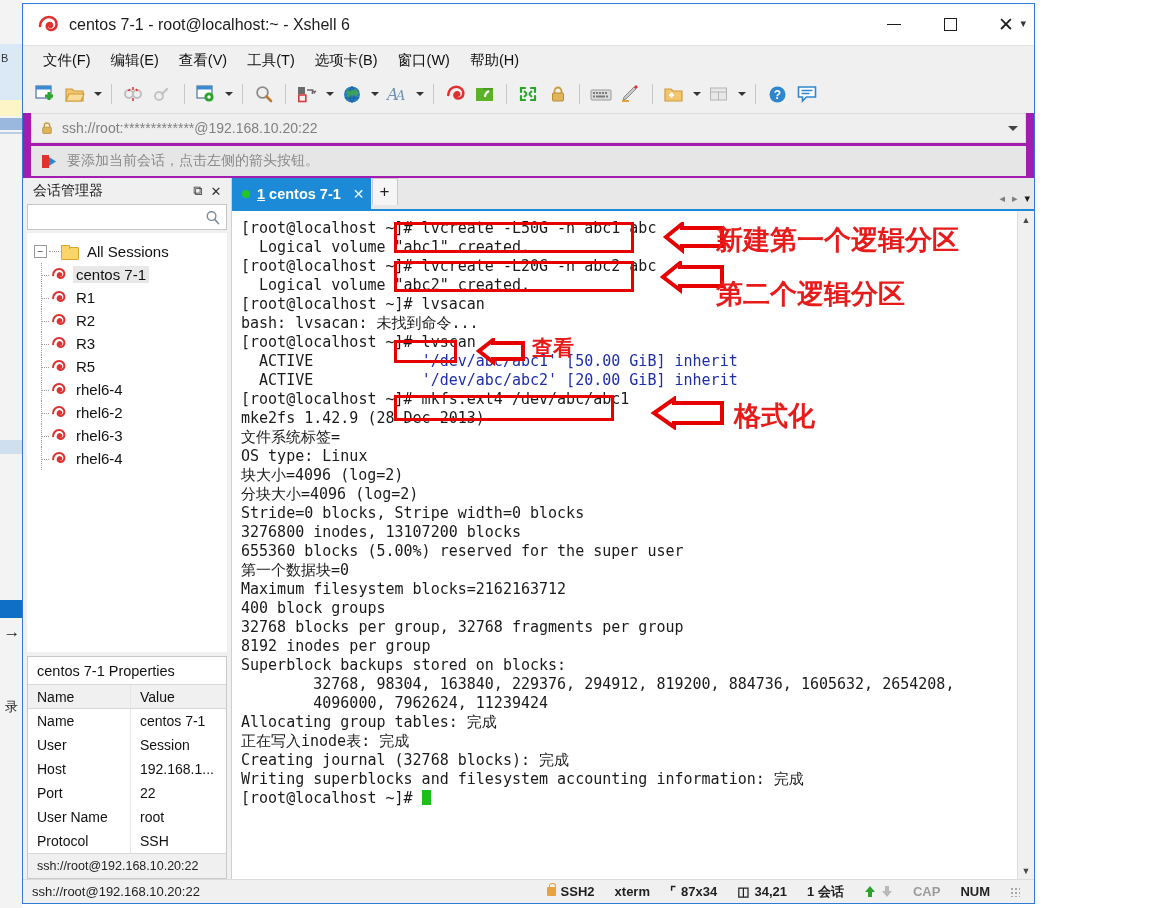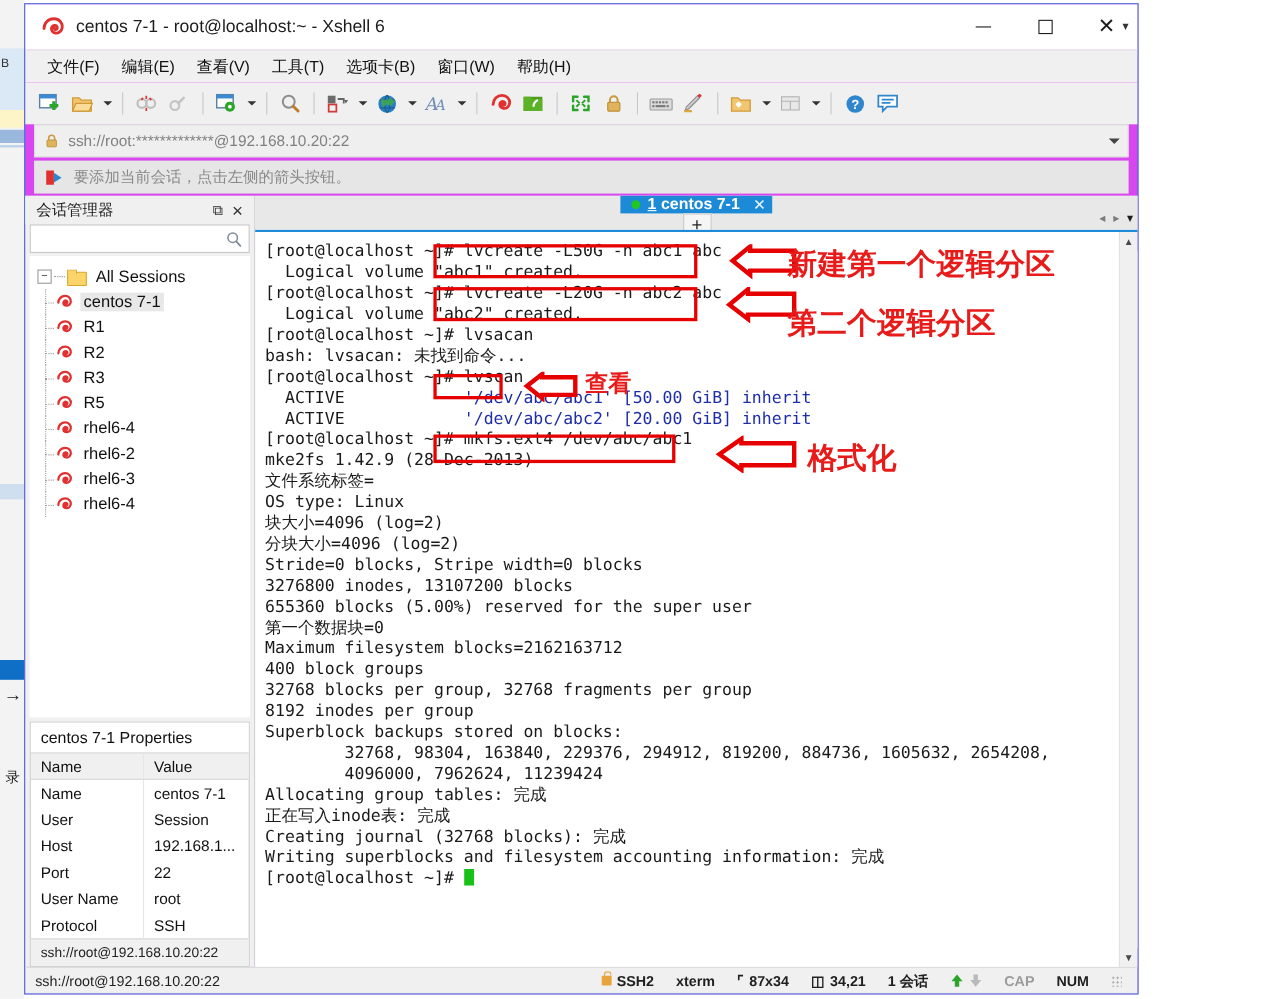--- a/index.html
+++ b/index.html
@@ -38,21 +38,21 @@
   }
   .bg-arrowtxt {
     position:absolute; left:2px; font-size:17px; color:#222;
     writing-mode: vertical-rl;
   }
 
   
   #xshell {
     position: absolute; left: 22px; top: 3px;
     width: 1013px; height: 901px;
-    background: #d946ef;
+    background: #a21caf;
     border: 1px solid #2e7cd6;
     box-shadow: 0 0 0 0 transparent;
   }
 
   
   #titlebar {
     position: relative; height: 41px; background: #ffffff;
     display: flex; align-items: center;
   }
   #titlebar .app-icon { width: 22px; height: 22px; margin-left: 14px; position: relative; }
@@ -164,21 +164,21 @@
   .prop-row div { font-size: 14px; color:#111; display:flex; align-items:center; padding-left: 9px; white-space: nowrap; overflow:hidden; }
   .pc1 { width: 103px; border-right: 1px solid #e6e6e6; }
   .pc2 { flex: 1; }
   #props-foot {
     height: 25px; background:#f0f0f0; display:flex; align-items:center; padding-left: 9px;
     font-size: 12.5px; color:#222; border-top:1px solid #d8d8d8;
   }
 
   
   #rightpane { flex: 1; display: flex; flex-direction: column; position: relative; background:#fff; }
-  #tabbar { height: 31px; background: #e8e8e8; display: flex; align-items: center; position: relative; flex-direction: column; }
+  #tabbar { height: 31px; background: #e8e8e8; display: flex; align-items: flex-start; position: relative; }
   .tab {
     height: 31px; background: #1c8ad6; color: #fff; display: flex; align-items: center;
     padding: 0 6px 0 10px; font-size: 14.5px; font-weight: bold; cursor: default;
   }
   .tab .dot { width:8px; height:8px; border-radius:50%; background:#23c723; margin-right:7px; }
   .tab .tname .num { text-decoration: underline; }
   .tab .tclose { margin-left: 12px; font-size: 14px; font-weight: normal; opacity: .9; }
   .tabadd {
     width: 26px; height: 27px; margin-left: 1px; background: #f5f5f5; border: 1px solid #c9c9c9;
     border-bottom: none; display:flex; align-items:center; justify-content:center;

